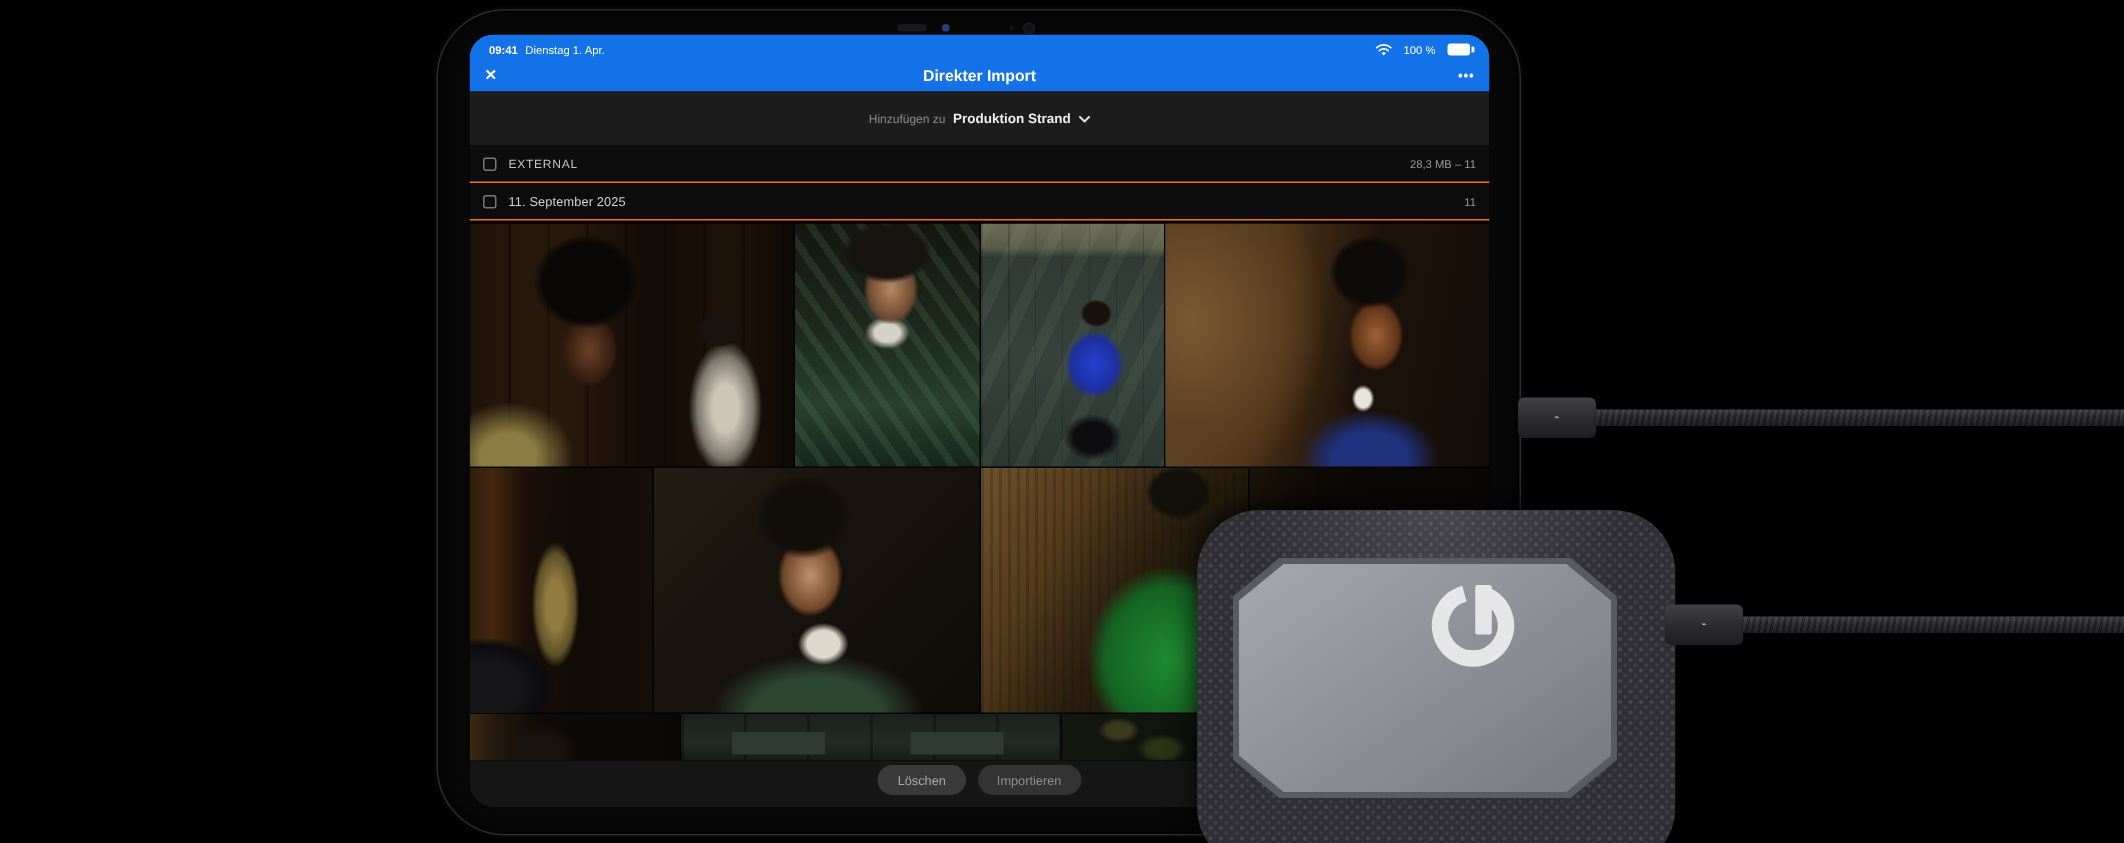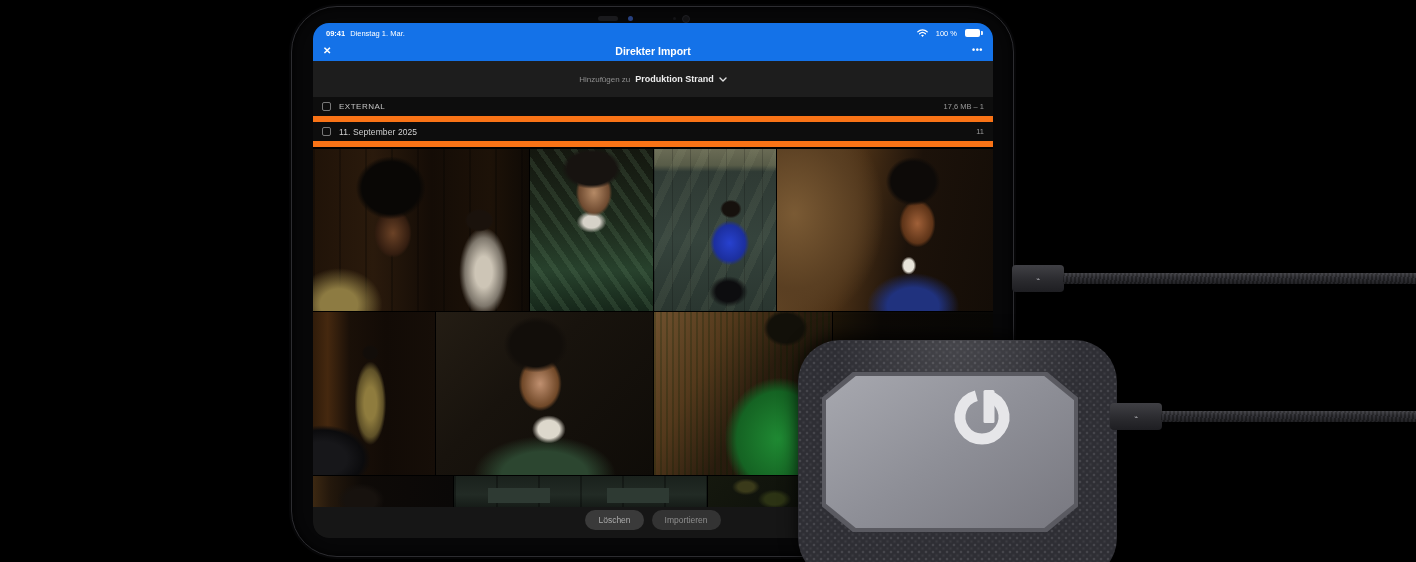--- a/index.html
+++ b/index.html
@@ -39,21 +39,21 @@
   .app-title { position:absolute; left:0; right:0; text-align:center; font-size:10.5px; font-weight:700; }
   .more-btn { margin-left:auto; font-size:9px; font-weight:700; letter-spacing:.5px; line-height:1; z-index:1; }
 
   
   .add-bar { height:36px; background:#1d1d1d; display:flex; align-items:center; justify-content:center; gap:5px; flex:0 0 auto; }
   .add-label { color:#8f8f8f; font-size:8px; }
   .add-value { color:#ededed; font-size:9px; font-weight:700; }
   .chev { display:block; margin-top:1px; }
 
   
-  .src-row { height:25px; background:#0d0d0d; border-bottom:6px solid #f97316; display:flex; align-items:center; padding:0 9px; flex:0 0 auto; }
+  .src-row { height:25px; background:#0d0d0d; border-bottom:1px solid #f97316; display:flex; align-items:center; padding:0 9px; flex:0 0 auto; }
   .src-row.date-row { margin-bottom:2px; }
   .checkbox { width:9px; height:9px; border:1px solid #787878; border-radius:2px; background:transparent; margin-right:8px; flex:0 0 auto; }
   .src-label { color:#c3c3c3; font-size:8px; letter-spacing:.5px; }
   .date-row .src-label { letter-spacing:.1px; font-size:8.5px; color:#d2d2d2; }
   .src-meta { margin-left:auto; color:#9a9a9a; font-size:7.5px; }
 
   
   .grid { height:358px; flex:0 0 auto; overflow:hidden; background:#000; }
   .grow { display:flex; gap:1px; }
   .grow + .grow { margin-top:1px; }
@@ -183,21 +183,21 @@
       <span class="cam-dot"></span>
       <span class="cam-ring"></span>
     </div>
 
     <div class="screen">
 
       <header class="blue-header">
         <div class="status-row">
           <div class="status-left">
             <span class="status-time">09:41</span>
-            <span class="status-date">Dienstag 1. Mar.</span>
+            <span class="status-date">Dienstag 1. Apr.</span>
           </div>
           <div class="status-right">
             <svg width="11" height="9" viewBox="0 0 12 9">
               <path d="M6 8.4 L7.6 6.5 A2.6 2.6 0 0 0 4.4 6.5 Z" fill="#fff"></path>
               <path d="M2.8 4.8 A4.7 4.7 0 0 1 9.2 4.8" stroke="#fff" stroke-width="1.3" fill="none" stroke-linecap="round"></path>
               <path d="M0.9 2.6 A7.6 7.6 0 0 1 11.1 2.6" stroke="#fff" stroke-width="1.3" fill="none" stroke-linecap="round"></path>
             </svg>
             <span>100 %</span>
             <span class="battery"></span>
           </div>
@@ -213,21 +213,21 @@
         <span class="add-label">Hinzufügen zu</span>
         <span class="add-value">Produktion Strand</span>
         <svg class="chev" width="8" height="5" viewBox="0 0 8 5">
           <polyline points="1,1 4,4 7,1" stroke="#e0e0e0" stroke-width="1.4" fill="none" stroke-linecap="round" stroke-linejoin="round"></polyline>
         </svg>
       </div>
 
       <div class="src-row">
         <span class="checkbox"></span>
         <span class="src-label">EXTERNAL</span>
-        <span class="src-meta">17,6 MB – 1</span>
+        <span class="src-meta">28,3 MB – 11</span>
       </div>
       <div class="src-row date-row">
         <span class="checkbox"></span>
         <span class="src-label">11. September 2025</span>
         <span class="src-meta">11</span>
       </div>
 
       <div class="grid">
         <div class="grow r1">
           <div class="ph p1"></div>

